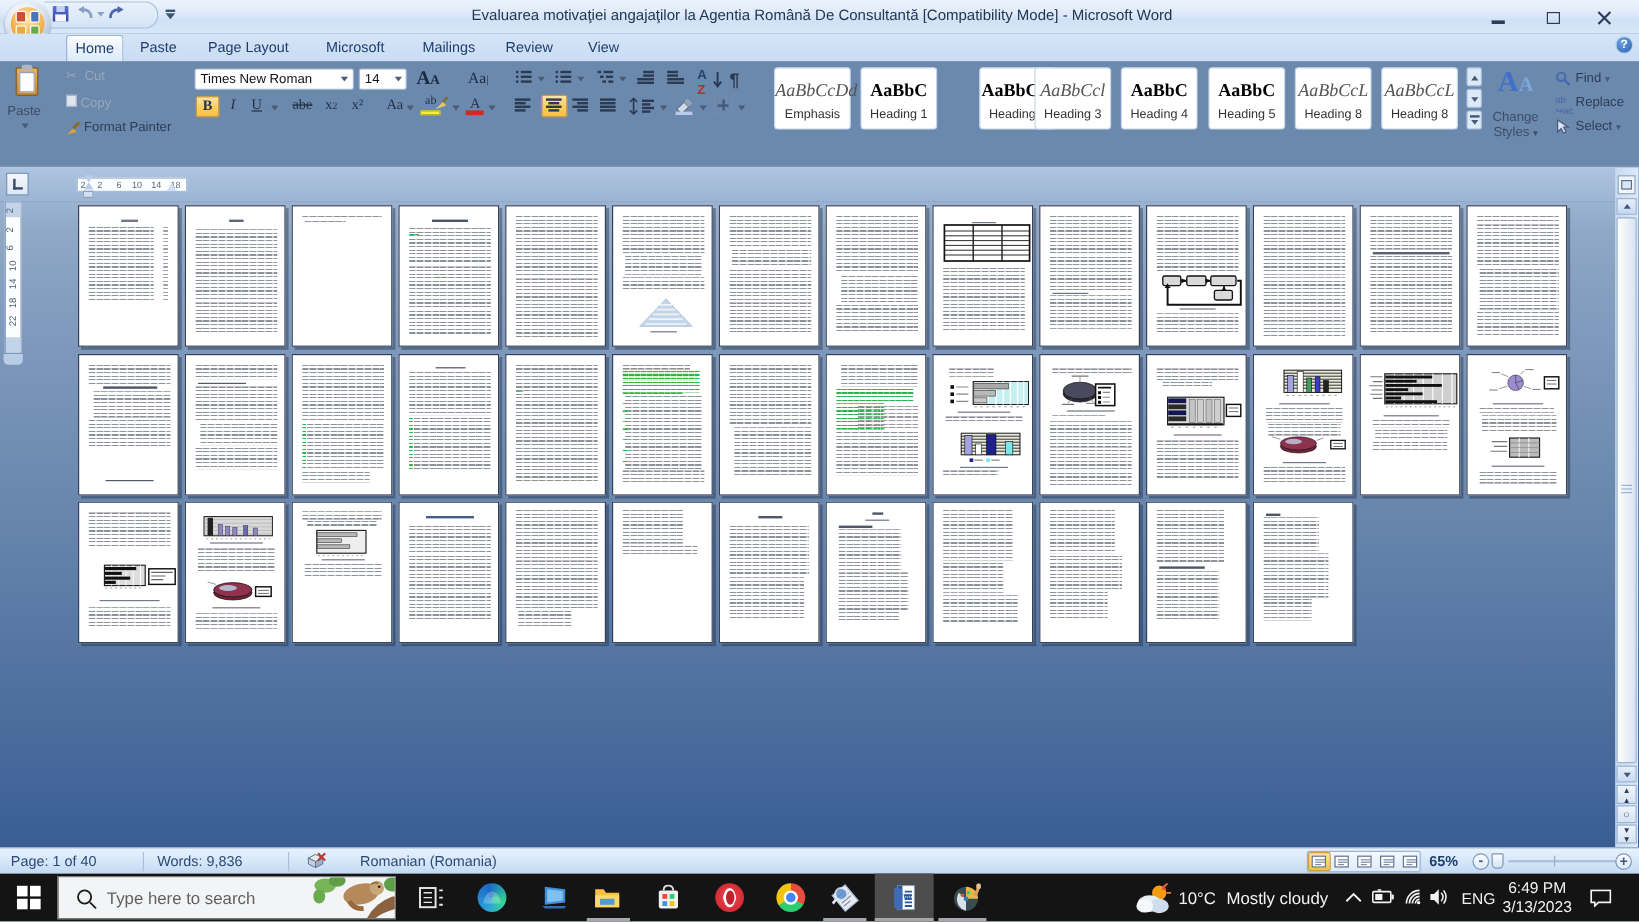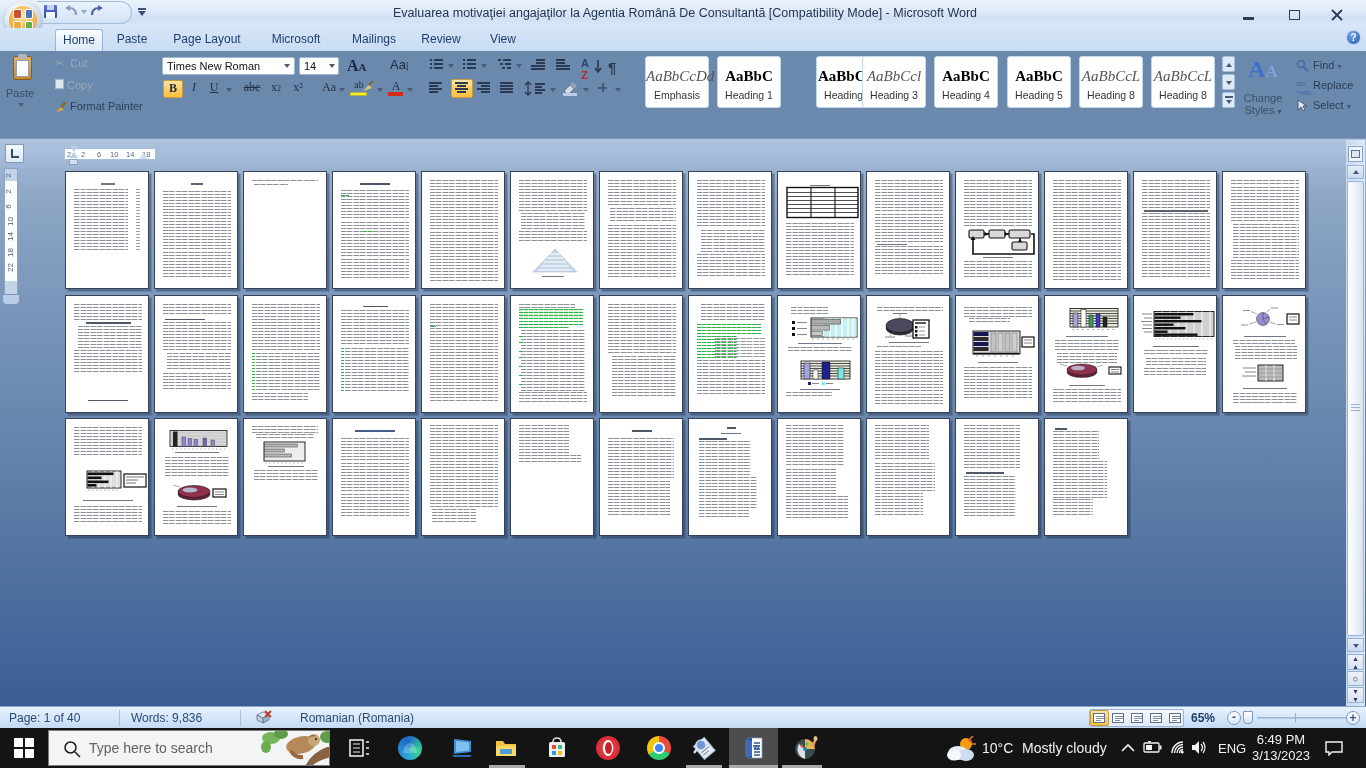--- a/index.html
+++ b/index.html
@@ -105,21 +105,21 @@
 <svg class="abs" style="left:55px;top:100px" width="13" height="13" viewBox="0 0 13 13">
       <path d="M1 12 L6 7 L9 10 Z" fill="#d9a43a"></path>
       <path d="M6 7 L11 2" stroke="#8a6a2a" stroke-width="2.5"></path>
     </svg>
 <div class="rbtxt" style="left:70px;top:100px;color:#2c3e57">Format Painter</div>
 <div class="combo" style="left:162px;top:57px;width:133px">Times New Roman</div>
 <div class="car" style="left:284px;top:64px"></div>
 <div class="combo" style="left:299px;top:57px;width:40px">14</div>
 <div class="car" style="left:329px;top:64px"></div>
 <div class="rbtxt" style="left:347px;top:57px;font-size:16px;color:#1c2b42;font-weight:bold;font-family:'Liberation Serif',serif">A<span style="font-size:11px">A</span></div>
-<div class="rbtxt" style="left:390px;top:57px;font-size:13px;color:#1c2b42;font-family:Liberation Sans, sans-serif">Aa<span style="font-size:9px">|</span></div>
+<div class="rbtxt" style="left:390px;top:57px;font-size:13px;color:#1c2b42;font-family:Liberation Serif, serif">Aa<span style="font-size:9px">|</span></div>
 <div class="bbtn hl" style="left:163px;top:80px;width:20px;font-weight:bold;font-family:'Liberation Serif',serif">B</div>
 <div class="bbtn" style="left:186px;top:80px;width:16px;font-style:italic;font-family:'Liberation Serif',serif">I</div>
 <div class="bbtn" style="left:206px;top:80px;width:16px;text-decoration:underline;font-family:'Liberation Serif',serif">U</div>
 <div class="car" style="left:226px;top:88px"></div>
 <div class="bbtn" style="left:240px;top:80px;width:24px;text-decoration:line-through;font-family:'Liberation Serif',serif">abe</div>
 <div class="bbtn" style="left:267px;top:80px;width:18px;font-family:'Liberation Serif',serif">x<span style="font-size:8px">2</span></div>
 <div class="bbtn" style="left:289px;top:80px;width:18px;font-family:'Liberation Serif',serif">x²</div>
 <div class="bbtn" style="left:318px;top:80px;width:22px;font-family:'Liberation Serif',serif">Aa</div>
 <div class="car" style="left:339px;top:88px"></div>
 <div class="bbtn" style="left:349px;top:79px;width:20px;font-size:10px;font-family:'Liberation Serif',serif">ab<div class="abs" style="left:1px;top:13px;width:17px;height:4px;background:#f7ef2a;border:1px solid #b9b23a"></div></div>

